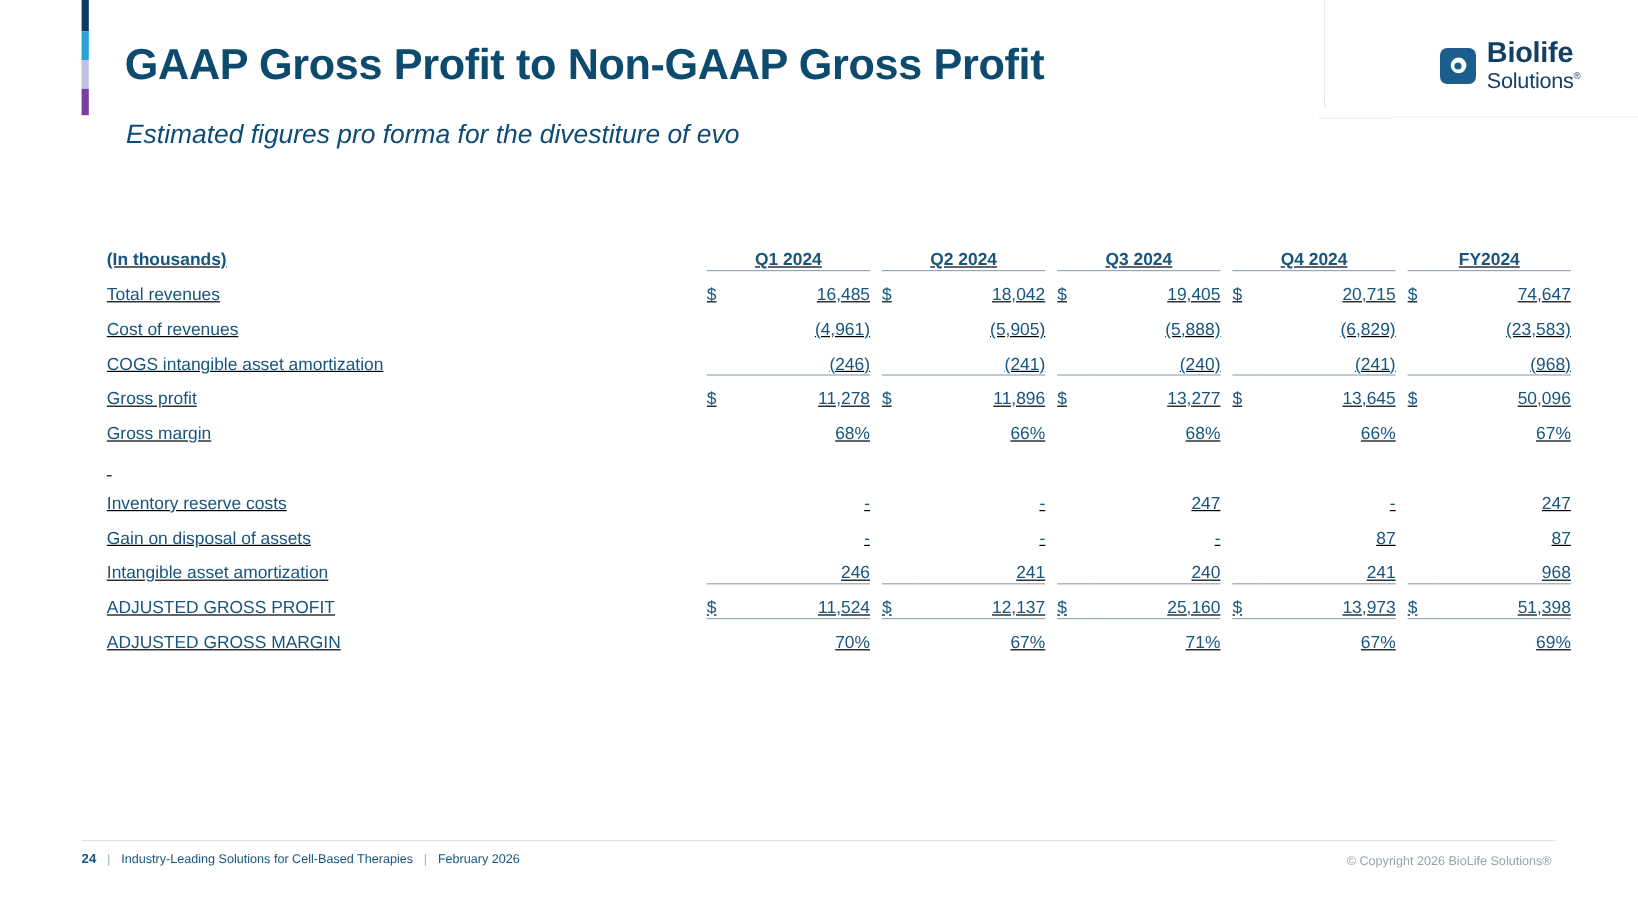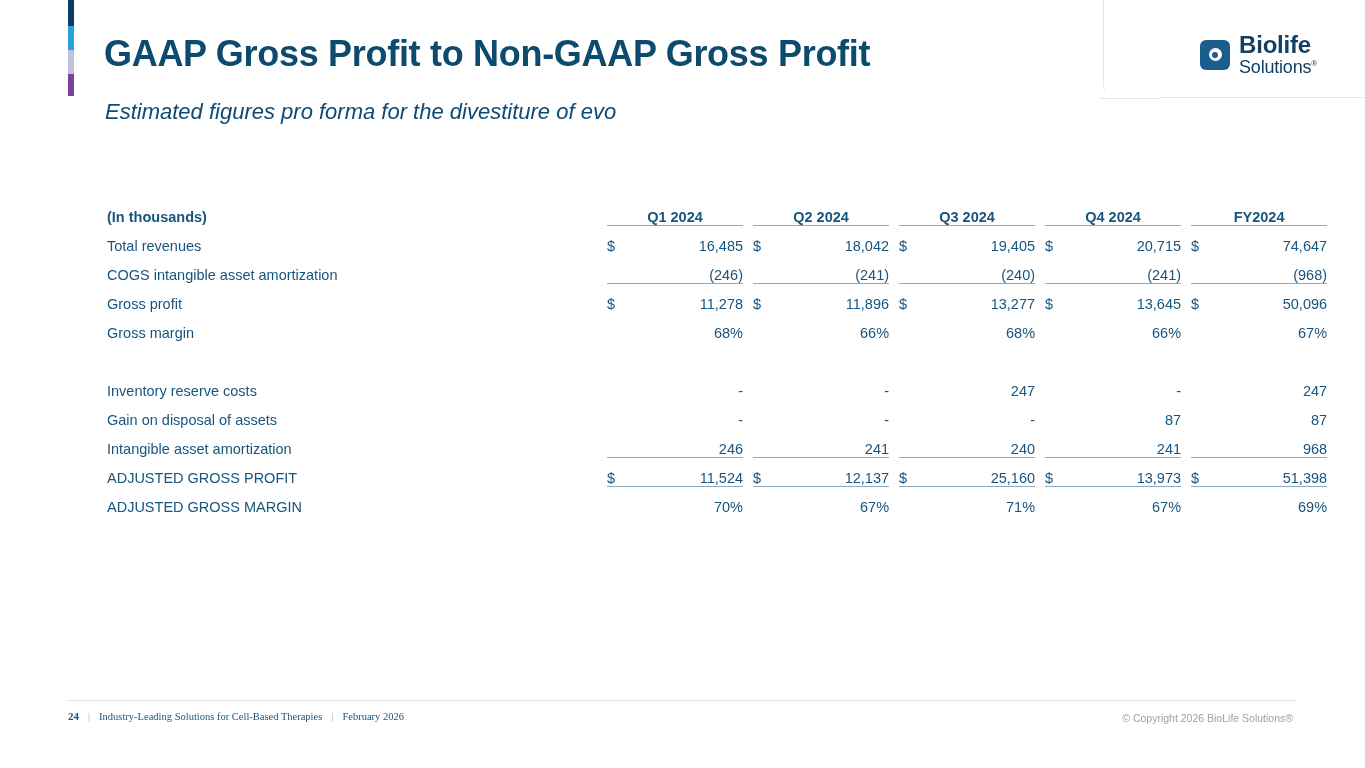--- a/index.html
+++ b/index.html
@@ -127,23 +127,24 @@
     left: 105px;
     top: 99px;
     font-size: 22px;
     font-style: italic;
     color: #0d4a75;
   }
 
   
   .table-wrap {
     position: absolute;
-    left: 107px;
+    left: 89px;
     top: 196px;
     width: 1180px;
+    text-decoration: underline;
   }
   table.fin {
     border-collapse: collapse;
     width: 1180px;
     table-layout: fixed;
   }
   table.fin td, table.fin th {
     font-size: 14.5px;
     color: #17557f;
     padding: 0;
@@ -193,21 +194,20 @@
   }
   .footer-left {
     position: absolute;
     left: 68px;
     top: 710px;
     font-size: 10.5px;
     color: #17557f;
     display: flex;
     align-items: center;
     gap: 9px;
-    font-family: Liberation Serif, serif;
   }
   .footer-left .pg { font-weight: bold; font-size: 11px; }
   .footer-left .sep { color: #9fb3c2; }
   .footer-right {
     position: absolute;
     right: 72px;
     top: 712px;
     font-size: 10.5px;
     color: #9aa3a9;
   }
@@ -284,20 +284,37 @@
         <td class="cur">$</td>
         <td class="val">19,405</td>
             <td></td>
         <td class="cur">$</td>
         <td class="val">20,715</td>
             <td></td>
         <td class="cur">$</td>
         <td class="val">74,647</td>
       </tr>
 
+      <tr class="h">
+        <td class="label">Cost of revenues</td>
+        <td class="cur"></td>
+        <td class="val">(4,961)</td>
+            <td></td>
+        <td class="cur"></td>
+        <td class="val">(5,905)</td>
+            <td></td>
+        <td class="cur"></td>
+        <td class="val">(5,888)</td>
+            <td></td>
+        <td class="cur"></td>
+        <td class="val">(6,829)</td>
+            <td></td>
+        <td class="cur"></td>
+        <td class="val">(23,583)</td>
+      </tr>
 
       <tr class="h">
         <td class="label">COGS intangible asset amortization</td>
         <td class="cur"></td>
         <td class="val">(246)</td>
             <td></td>
         <td class="cur"></td>
         <td class="val">(241)</td>
             <td></td>
         <td class="cur"></td>

